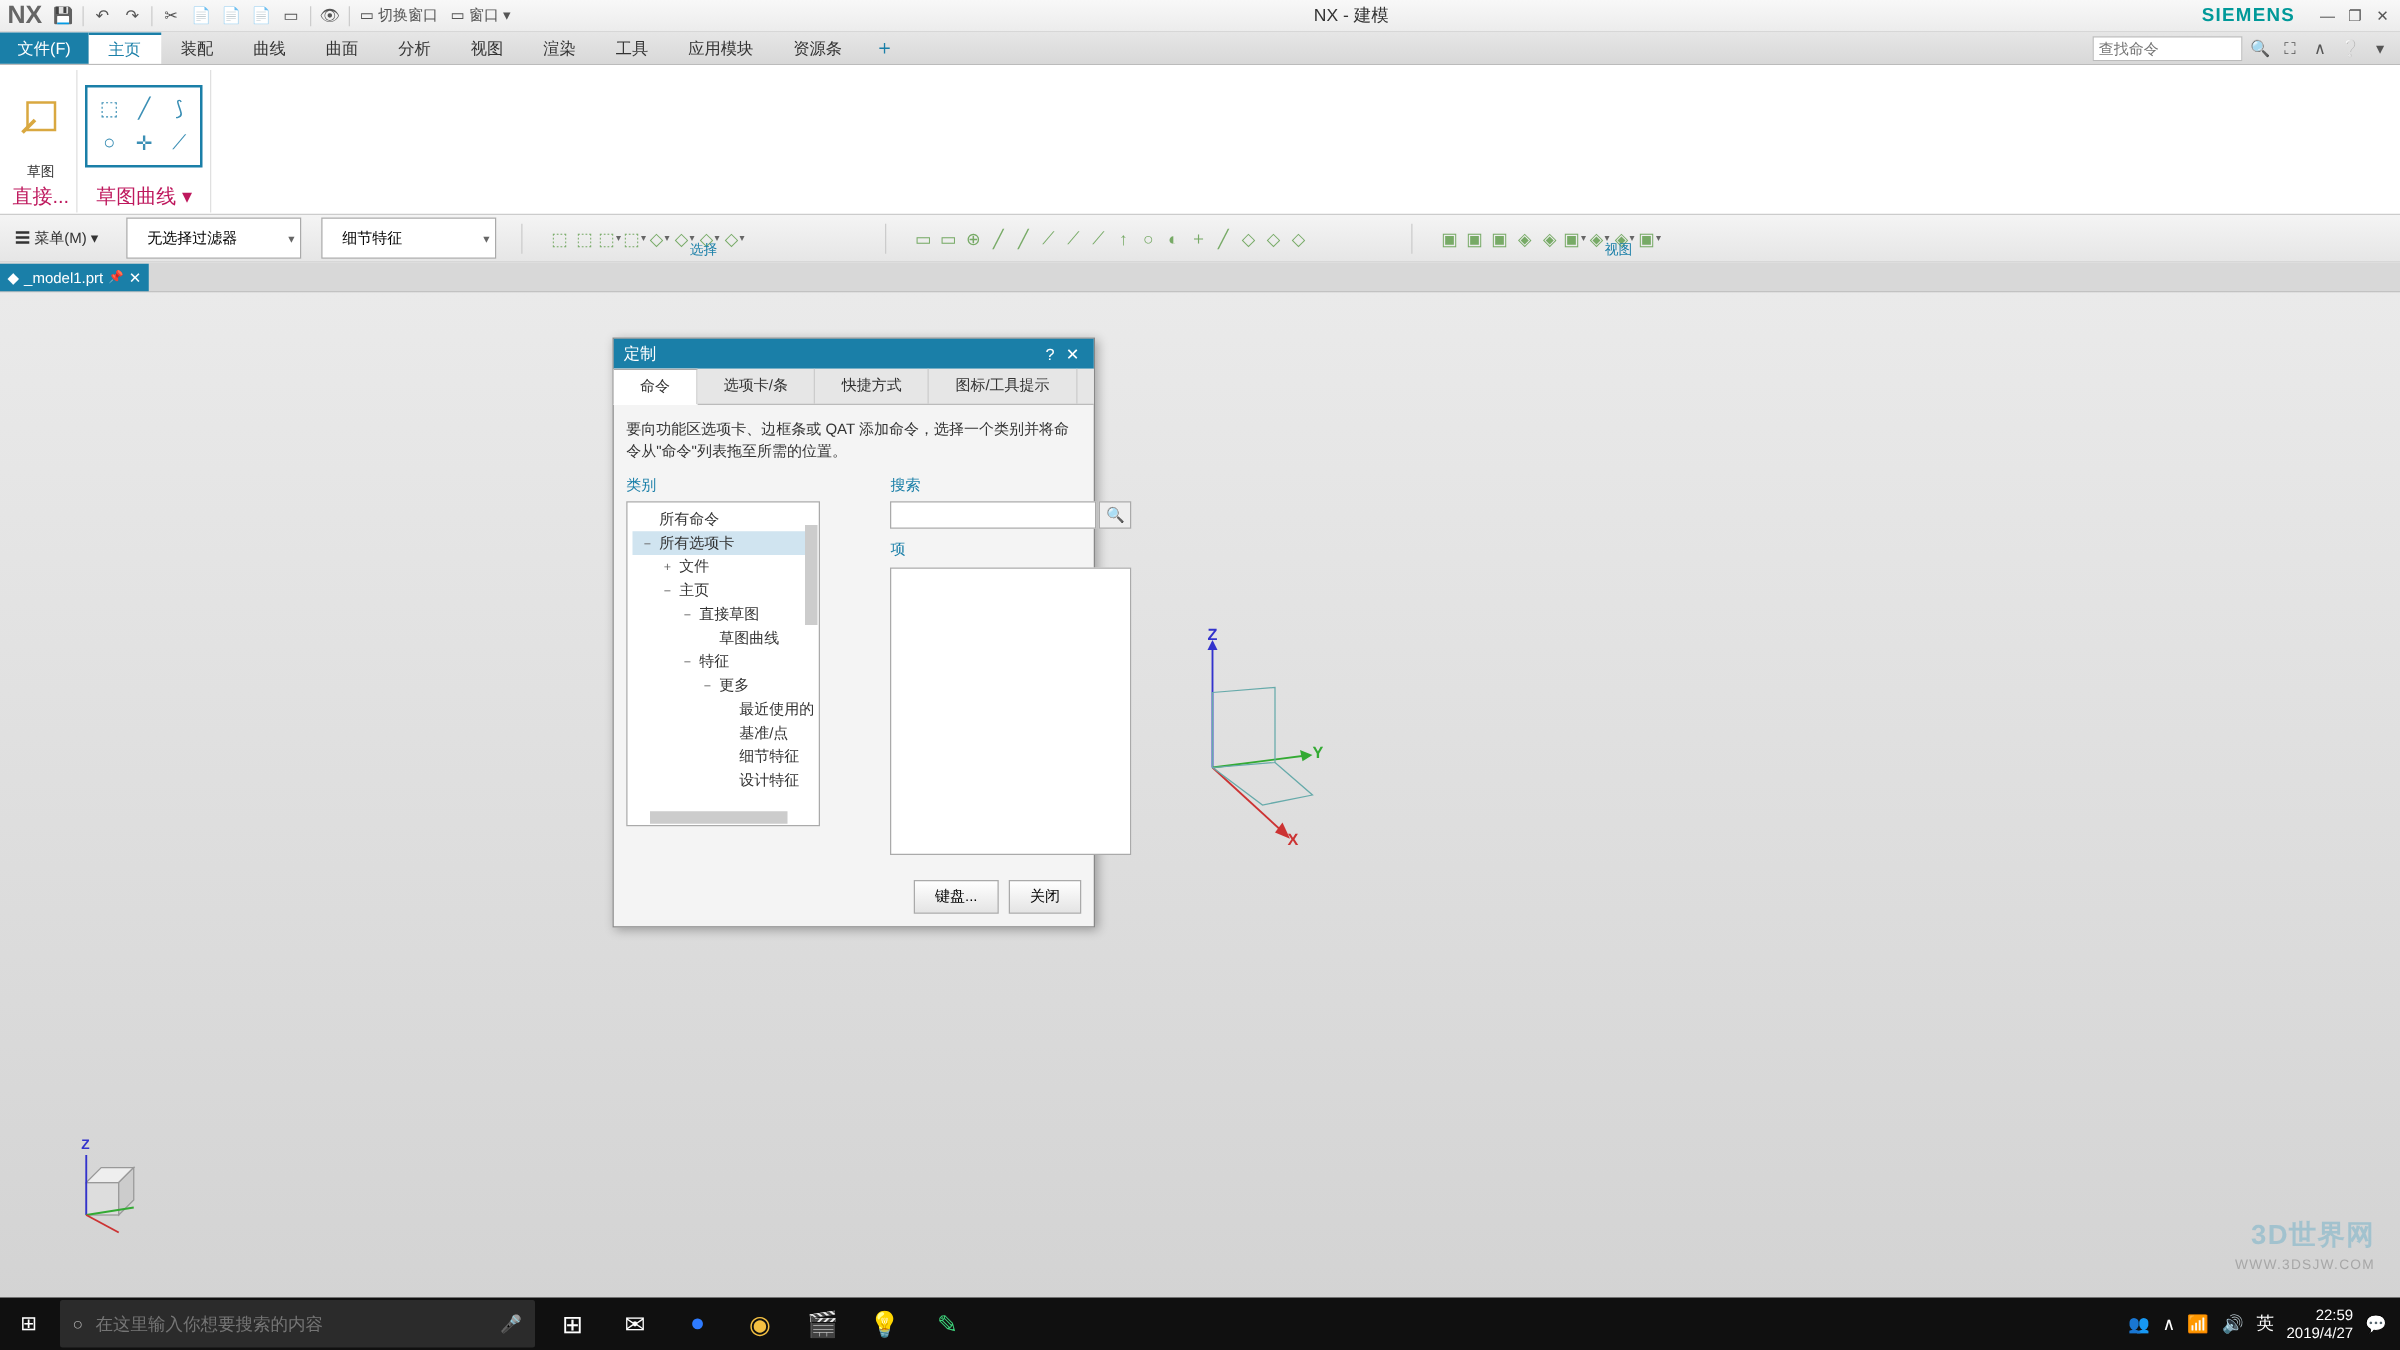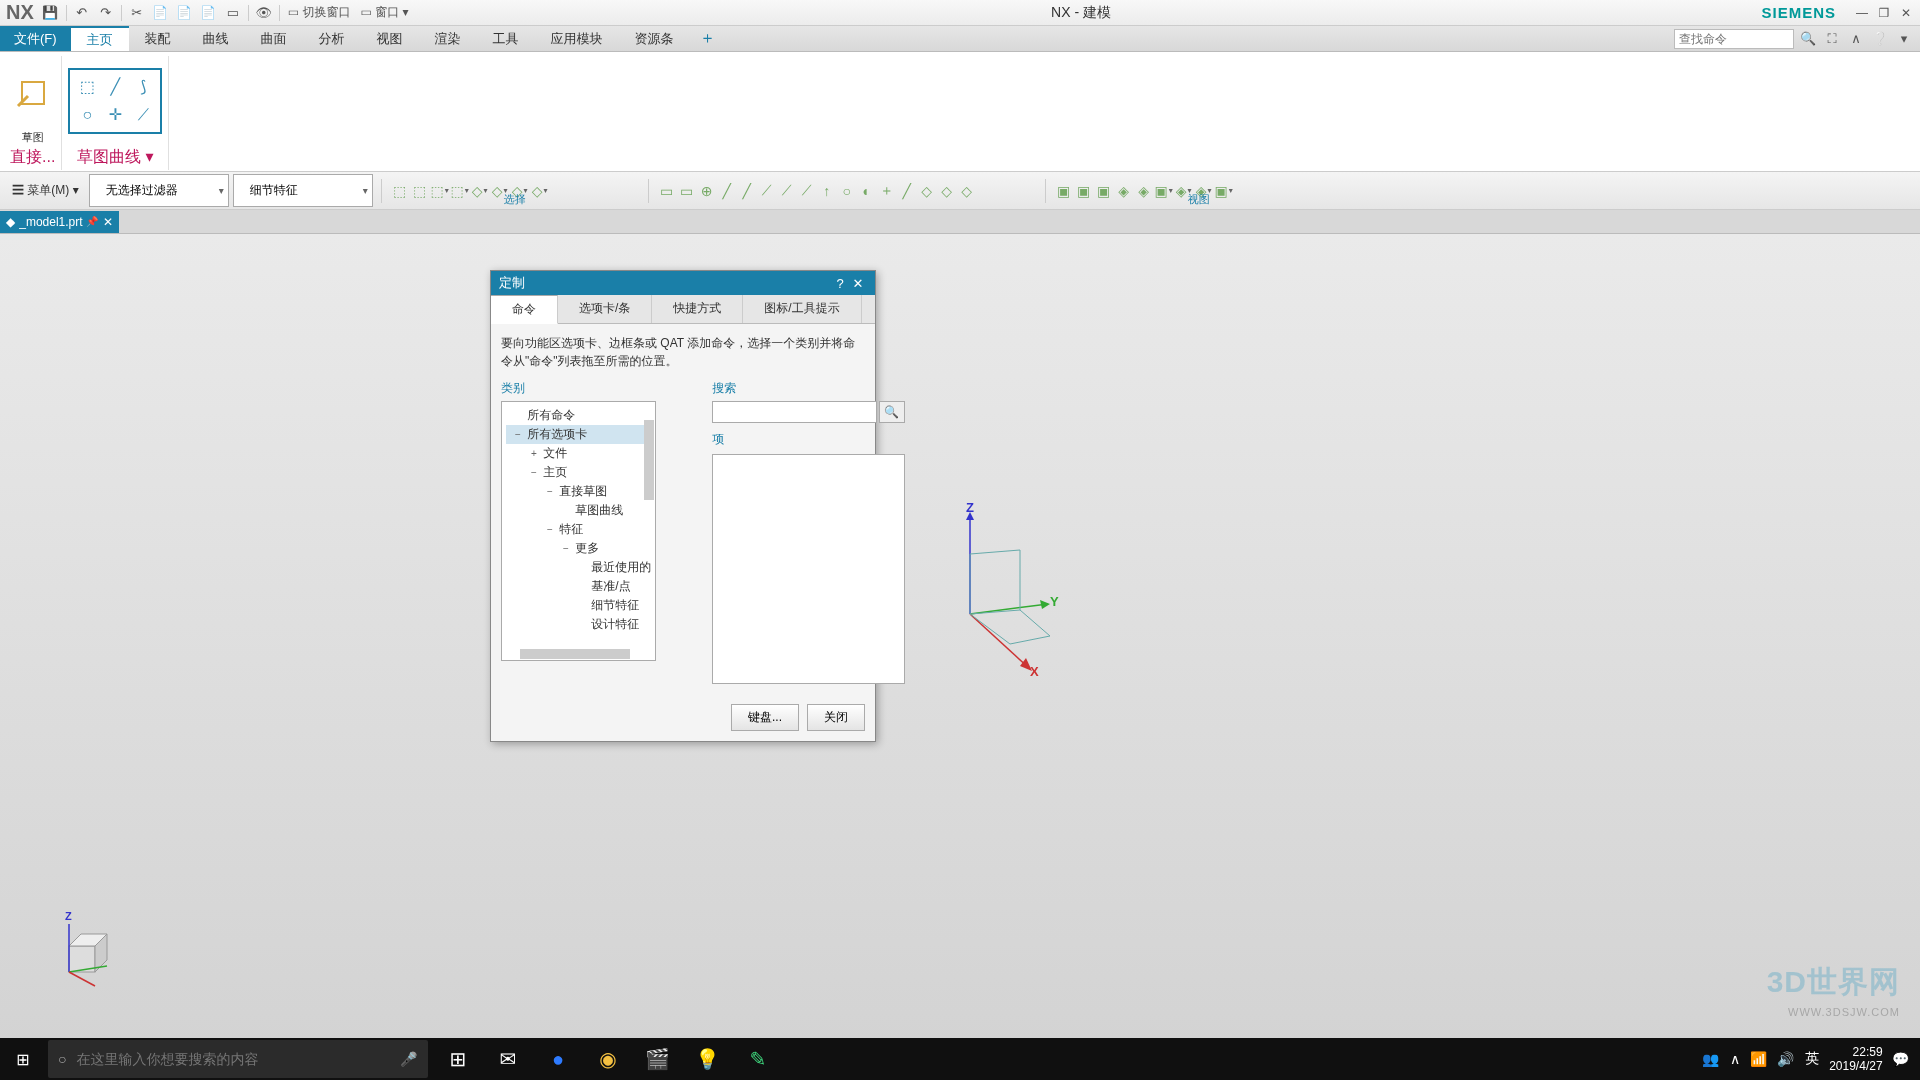--- a/index.html
+++ b/index.html
@@ -30,21 +30,21 @@
 
 .ribbon { height: 120px; background: #fff; border-bottom: 1px solid #ccc; display: flex; align-items: flex-start; padding: 4px; }
 .ribbon-group { display: flex; flex-direction: column; align-items: center; height: 114px; padding: 0 6px; border-right: 1px solid #e0e0e0; }
 .ribbon-group-body { flex: 1; display: flex; align-items: center; justify-content: center; }
 .ribbon-group-label { font-size: 16px; color: #be185d; padding: 2px 0; cursor: pointer; }
 .sketch-icon { width: 36px; height: 36px; border: 1px solid transparent; display: flex; align-items: center; justify-content: center; }
 .sketch-curves-box { border: 2px solid #1a7fa8; padding: 4px; display: grid; grid-template-columns: repeat(3, 26px); grid-template-rows: repeat(2, 26px); gap: 2px; }
 .curve-cell { display: flex; align-items: center; justify-content: center; font-size: 16px; color: #3b8fb5; }
 
 
-.selbar { height: 38px; background: linear-gradient(#f4f4f4, #e6e6e6); border-bottom: 1px solid #ccc; display: flex; align-items: center; padding-left: 6px; gap: 4px; }
+.selbar { height: 38px; background: linear-gradient(#f4f4f4, #e6e6e6); border-bottom: 1px solid #ccc; display: flex; align-items: center; padding-left: 6px; gap: 16px; }
 .menu-btn { font-size: 12px; color: #333; padding: 2px 6px; cursor: pointer; }
 .combo { border: 1px solid #aaa; background: #fff; height: 33px; font-size: 12px; display: flex; align-items: center; padding: 0 18px 0 16px; position: relative; min-width: 140px; cursor: pointer; }
 .combo::after { content: "▾"; position: absolute; right: 4px; font-size: 10px; color: #666; }
 .sel-sep { width: 1px; height: 24px; background: #ccc; margin: 0 4px; }
 .sel-icon { width: 20px; height: 20px; display: flex; align-items: center; justify-content: center; font-size: 14px; color: #7a6; cursor: pointer; }
 .sel-icon.dd::after { content: "▾"; font-size: 8px; color: #666; margin-left: 1px; }
 .sel-sub { position: absolute; bottom: 2px; font-size: 11px; color: #1a7fa8; }
 .selbar .group-wrap { position: relative; display: flex; align-items: center; height: 100%; padding-bottom: 0; }
 
 
@@ -82,21 +82,21 @@
 .search-row input { flex: 1; border: 1px solid #aaa; height: 22px; font-size: 12px; padding: 0 4px; }
 .search-row button { width: 26px; height: 22px; border: 1px solid #aaa; background: #eee; cursor: pointer; font-size: 12px; }
 .items-box { border: 1px solid #aaa; height: 230px; background: #fff; margin-top: 6px; }
 .dialog-footer { display: flex; justify-content: flex-end; gap: 8px; padding: 10px; }
 .dialog-footer button { border: 1px solid #aaa; background: linear-gradient(#fff,#e4e4e4); padding: 4px 16px; font-size: 12px; cursor: pointer; }
 
 
 .triad-corner { position: absolute; left: 55px; bottom: 60px; width: 60px; height: 70px; }
 
 
-.watermark { position: absolute; right: 20px; bottom: 45px; font-size: 30px; font-weight: bold; color: rgba(70,160,195,0.35); letter-spacing: 1px; }
+.watermark { position: absolute; right: 20px; bottom: 45px; font-size: 22px; font-weight: bold; color: rgba(70,160,195,0.35); letter-spacing: 1px; }
 .watermark-sub { position: absolute; right: 20px; bottom: 30px; font-size: 11px; color: rgba(100,100,100,0.4); letter-spacing: 1px; }
 
 
 .taskbar { position: absolute; bottom: 0; left: 0; right: 0; height: 42px; background: #101010; display: flex; align-items: center; }
 .start { width: 46px; height: 42px; display: flex; align-items: center; justify-content: center; color: #fff; font-size: 16px; cursor: pointer; }
 .search-box { background: #2b2b2b; height: 38px; width: 380px; display: flex; align-items: center; padding: 0 10px; color: #aaa; font-size: 14px; gap: 10px; margin: 2px; border-radius: 2px; }
 .search-box input { background: transparent; border: none; color: #ccc; flex: 1; font-size: 14px; outline: none; }
 .task-icons { display: flex; align-items: center; gap: 2px; margin-left: 4px; }
 .task-icon { width: 48px; height: 42px; display: flex; align-items: center; justify-content: center; cursor: pointer; font-size: 20px; }
 .tray { margin-left: auto; display: flex; align-items: center; color: #fff; font-size: 12px; gap: 10px; padding-right: 10px; }

